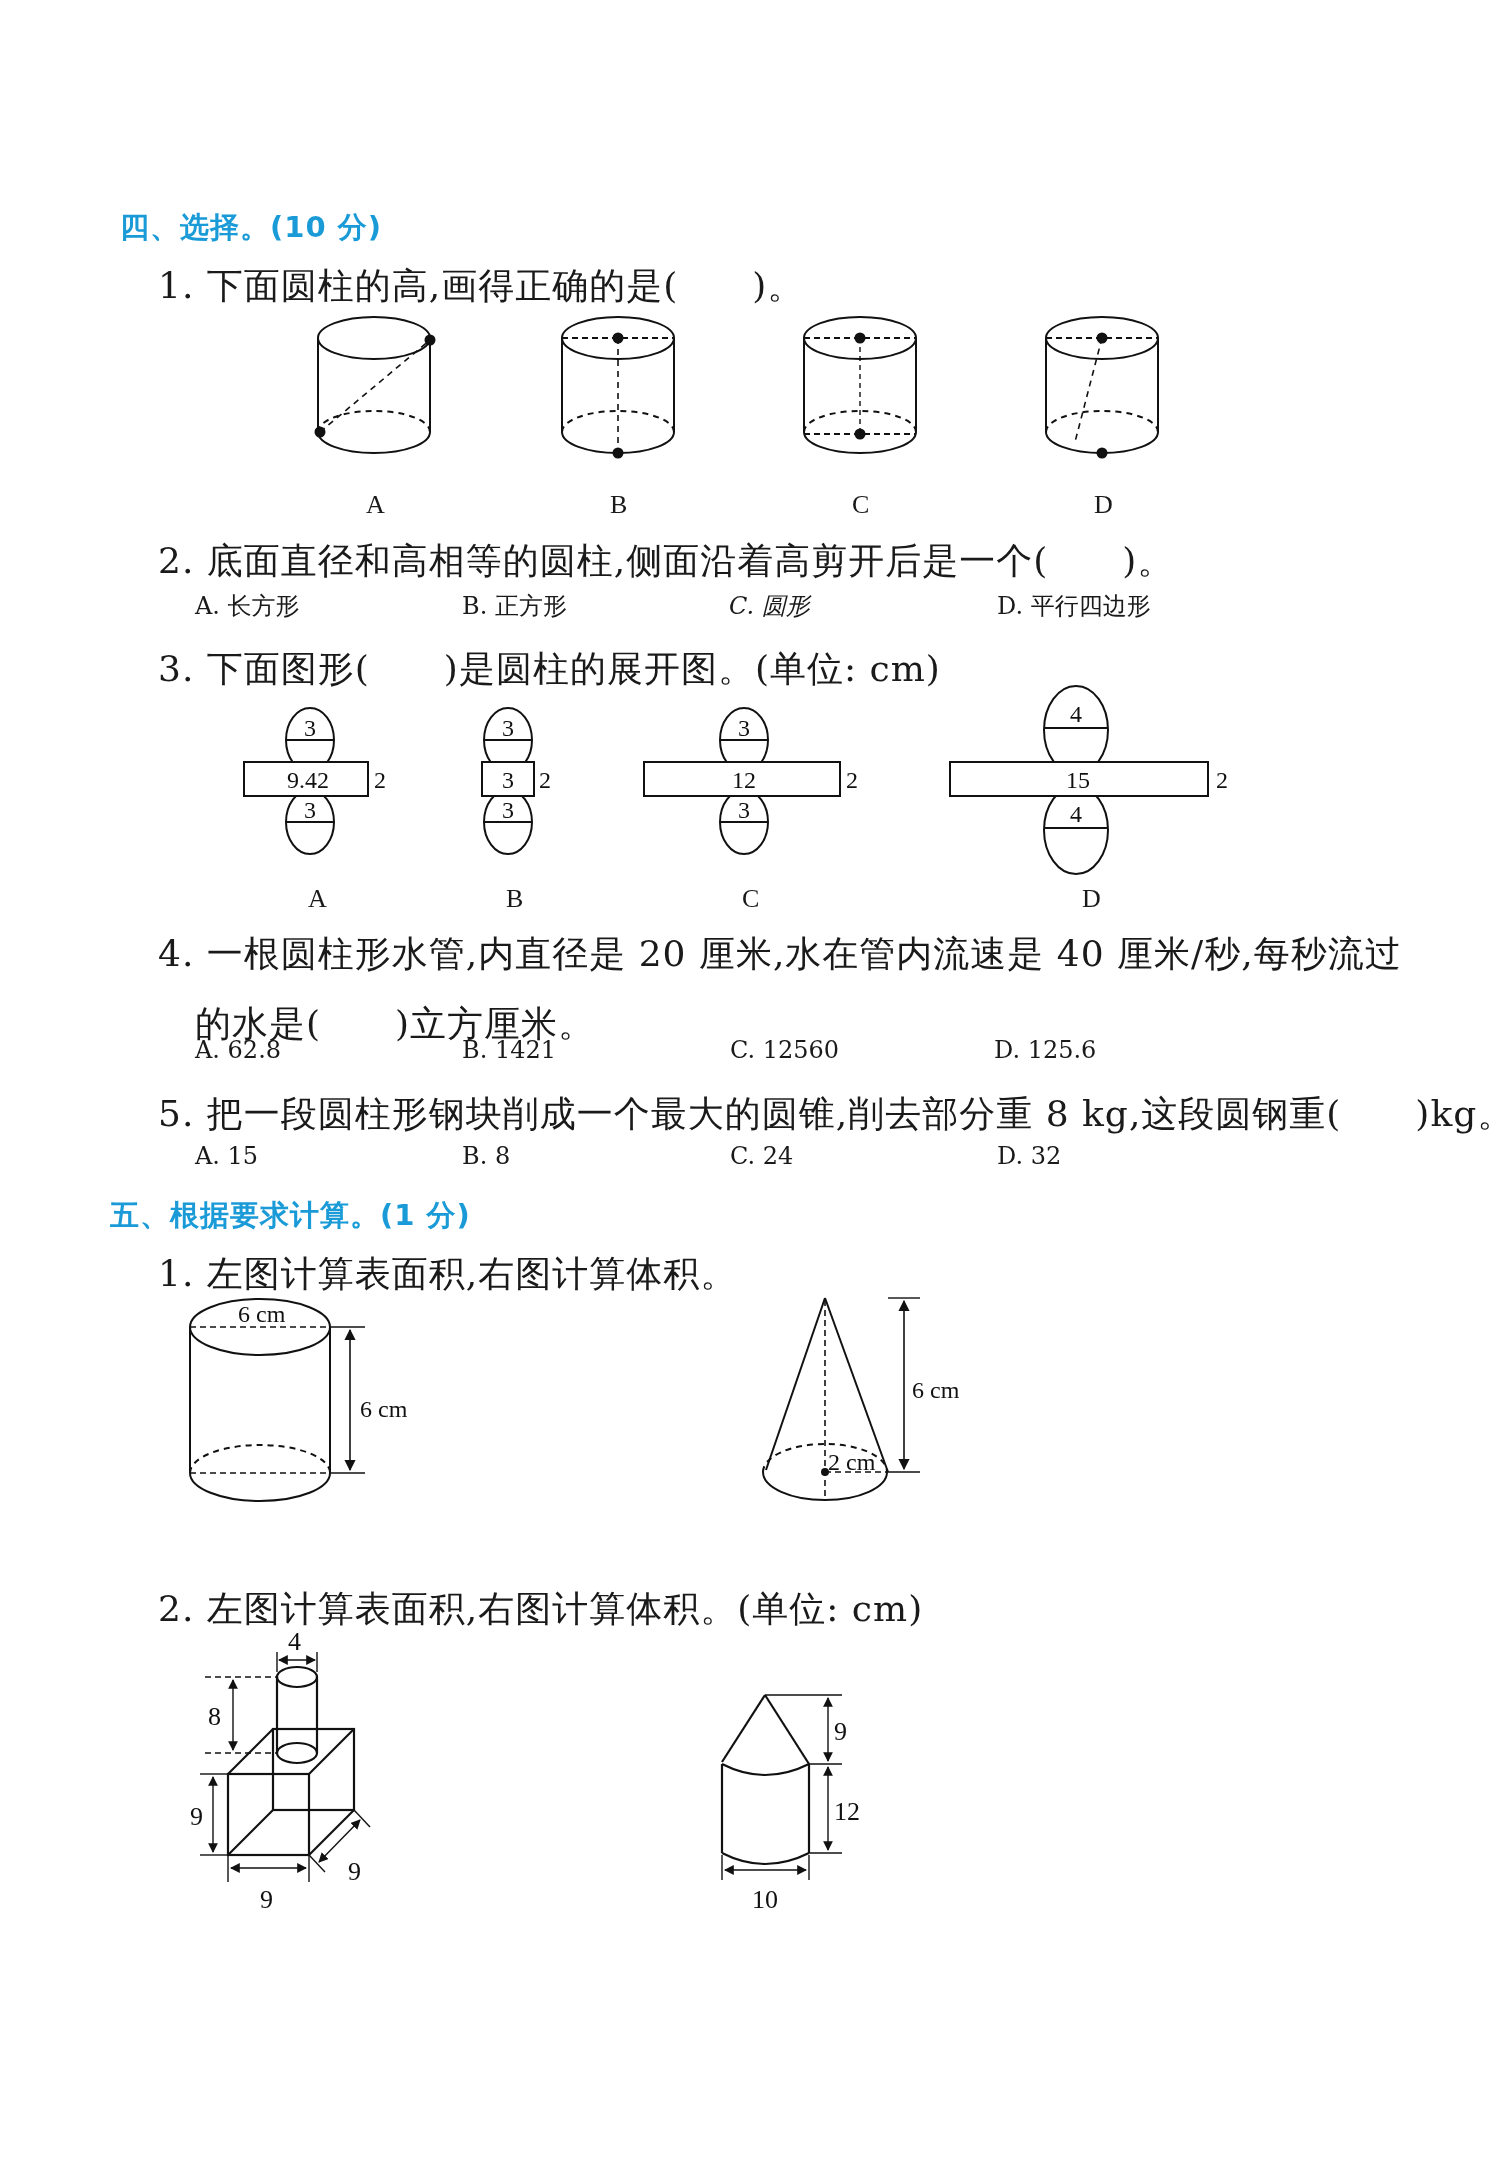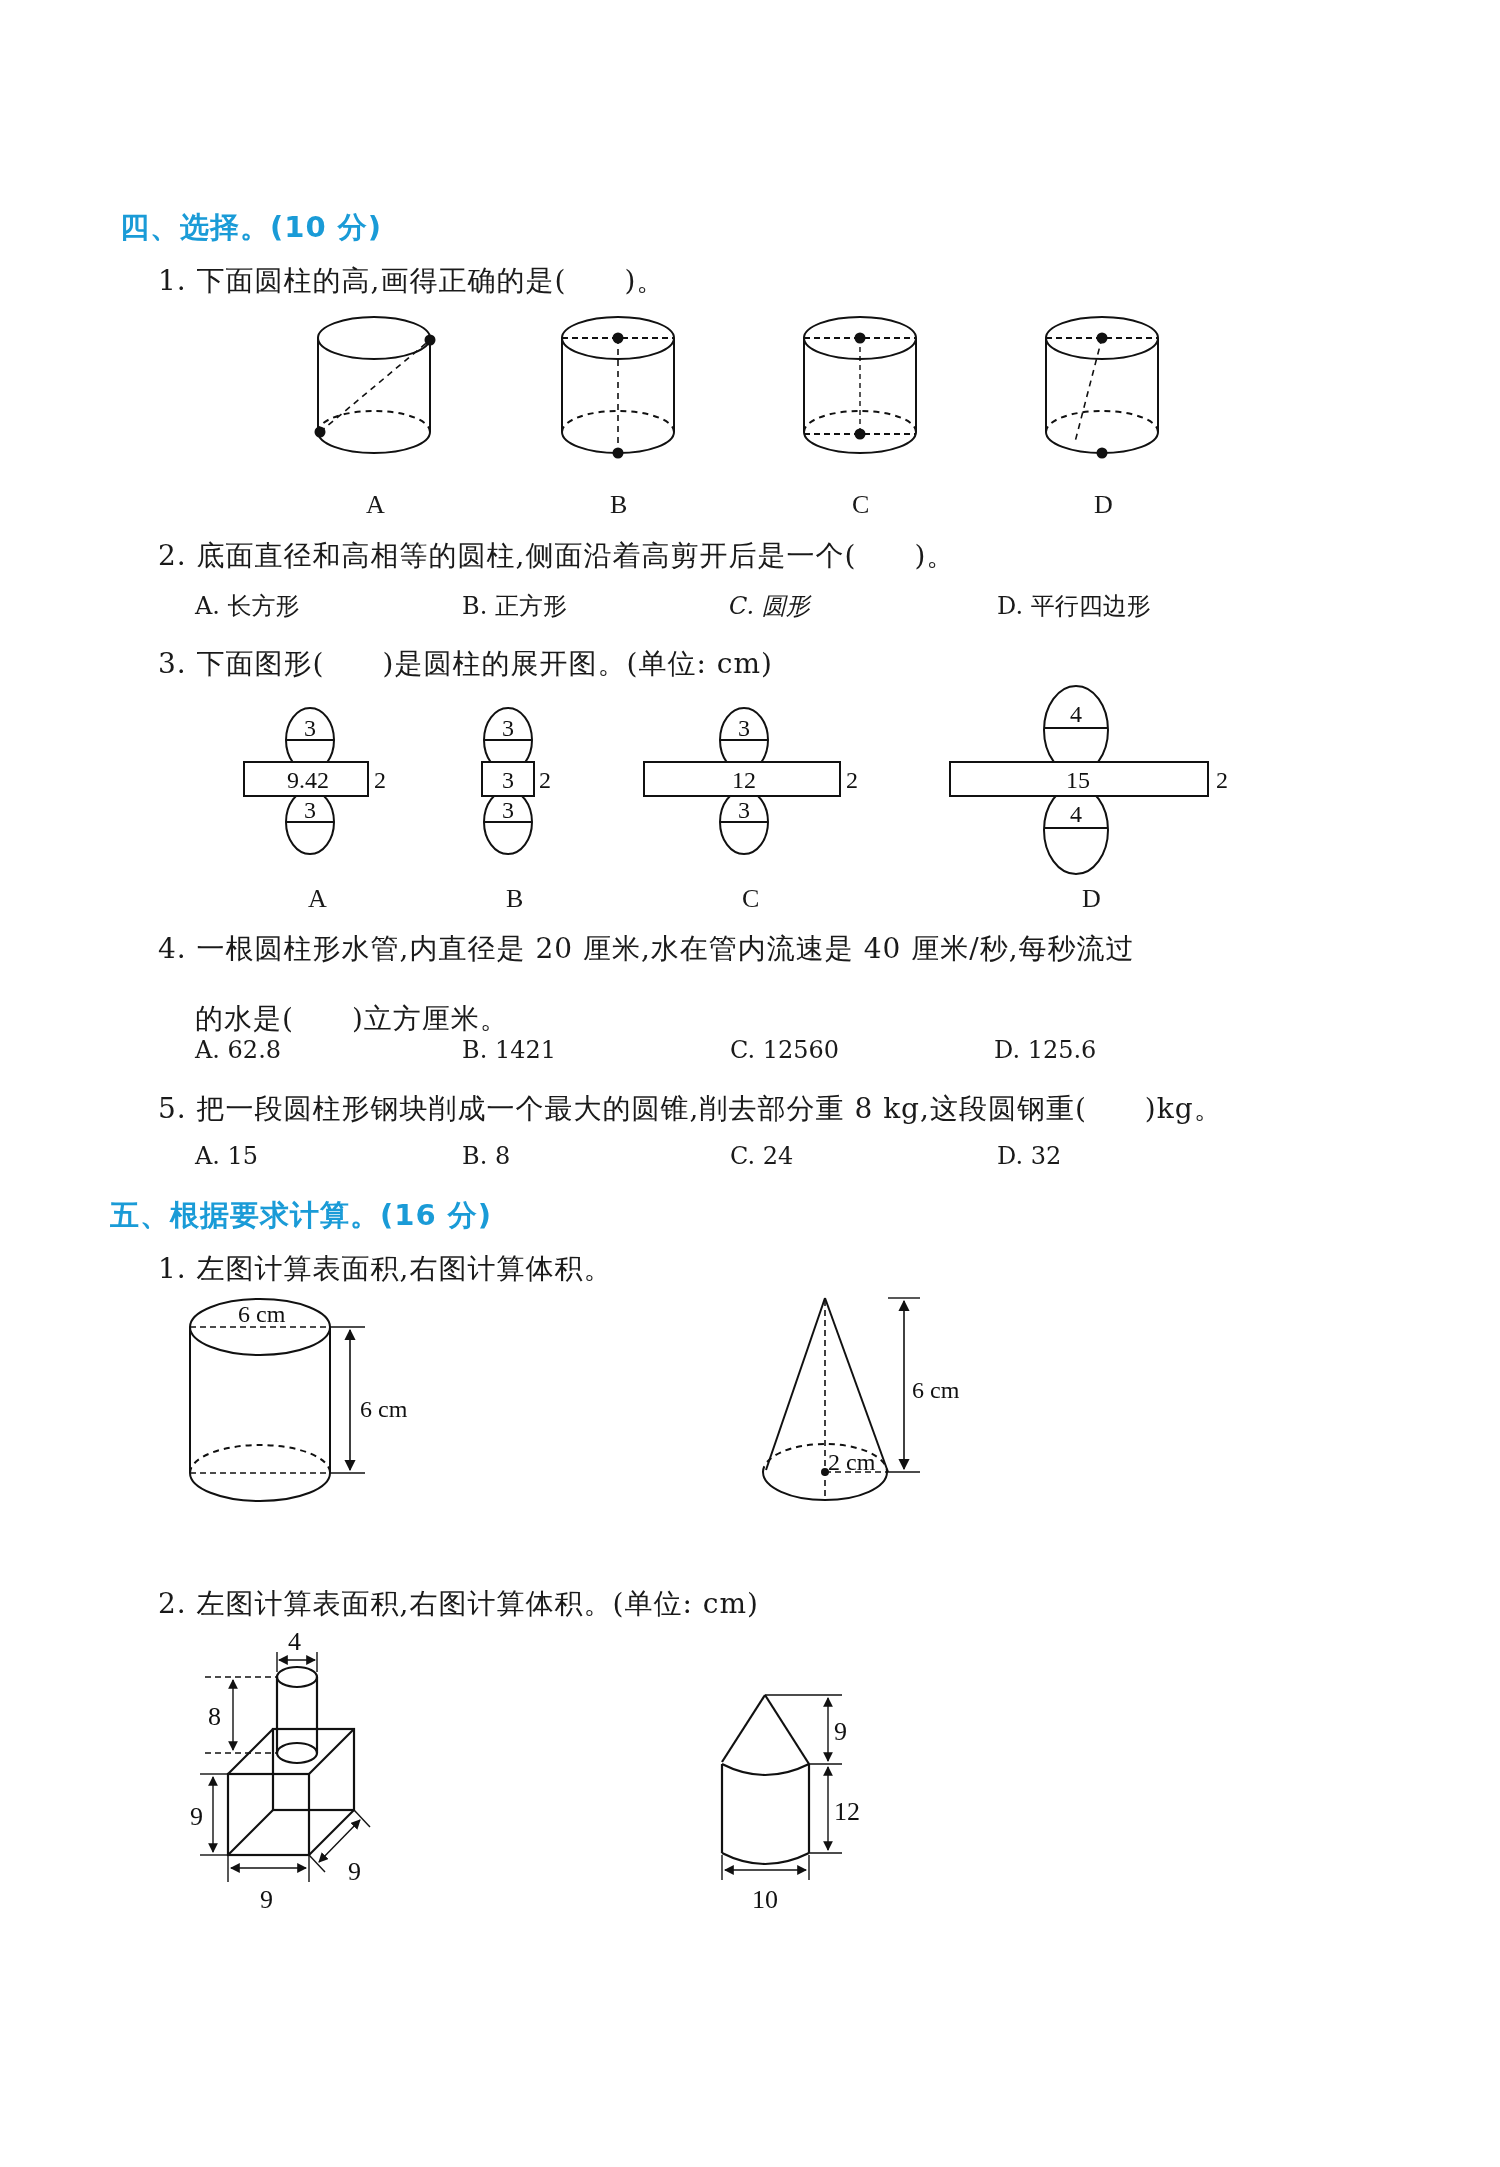--- a/index.html
+++ b/index.html
@@ -1,21 +1,21 @@
 <!DOCTYPE html>
 <html><head>
 <meta charset="utf-8">
 <style>
   html,body{margin:0;padding:0;background:#fff;}
   body{width:1500px;height:2167px;position:relative;overflow:hidden;
        font-family:"DejaVu Serif","Liberation Serif",serif;color:#1a1a1a;}
   .abs{position:absolute;white-space:nowrap;}
   .sec{color:#1a9bd7;font-family:"DejaVu Sans","Liberation Sans",sans-serif;
        font-size:29px;font-weight:bold;letter-spacing:1px;}
-  .q{font-size:28px;letter-spacing:1px;}
+  .q{font-size:36px;letter-spacing:1px;}
   .opt{font-size:24px;}
   .lbl{font-size:26px;font-family:"Liberation Serif","DejaVu Serif",serif;}
   svg{position:absolute;overflow:visible;}
   svg text{font-family:"Liberation Serif","DejaVu Serif",serif;fill:#111;}
 </style>
 </head>
 <body>
 
 <div class="abs sec" style="left:120px;top:208px;">四、选择。(10 分)</div>
 
@@ -137,21 +137,21 @@
 <div class="abs opt" style="left:462px;top:1036px;">B. 1421</div>
 <div class="abs opt" style="left:730px;top:1036px;">C. 12560</div>
 <div class="abs opt" style="left:950px;top:1036px;margin-left:44px;">D. 125.6</div>
 
 <div class="abs q" style="left:158px;top:1090px;">5. 把一段圆柱形钢块削成一个最大的圆锥,削去部分重 8 kg,这段圆钢重(　　)kg。</div>
 <div class="abs opt" style="left:195px;top:1142px;">A. 15</div>
 <div class="abs opt" style="left:462px;top:1142px;">B. 8</div>
 <div class="abs opt" style="left:730px;top:1142px;">C. 24</div>
 <div class="abs opt" style="left:997px;top:1142px;">D. 32</div>
 
-<div class="abs sec" style="left:110px;top:1196px;">五、根据要求计算。(16 分)</div>
+<div class="abs sec" style="left:110px;top:1196px;">五、根据要求计算。(1 分)</div>
 <div class="abs q" style="left:158px;top:1250px;">1. 左图计算表面积,右图计算体积。</div>
 
 <svg style="left:0;top:0;" width="1500" height="1560">
   <defs>
     <marker id="arr" viewBox="0 0 10 10" refX="9" refY="5" markerWidth="7" markerHeight="7" orient="auto-start-reverse">
       <path d="M0 0 L10 5 L0 10 z" fill="#111"></path>
     </marker>
   </defs>
 
   <g stroke="#111" stroke-width="2" fill="none">

